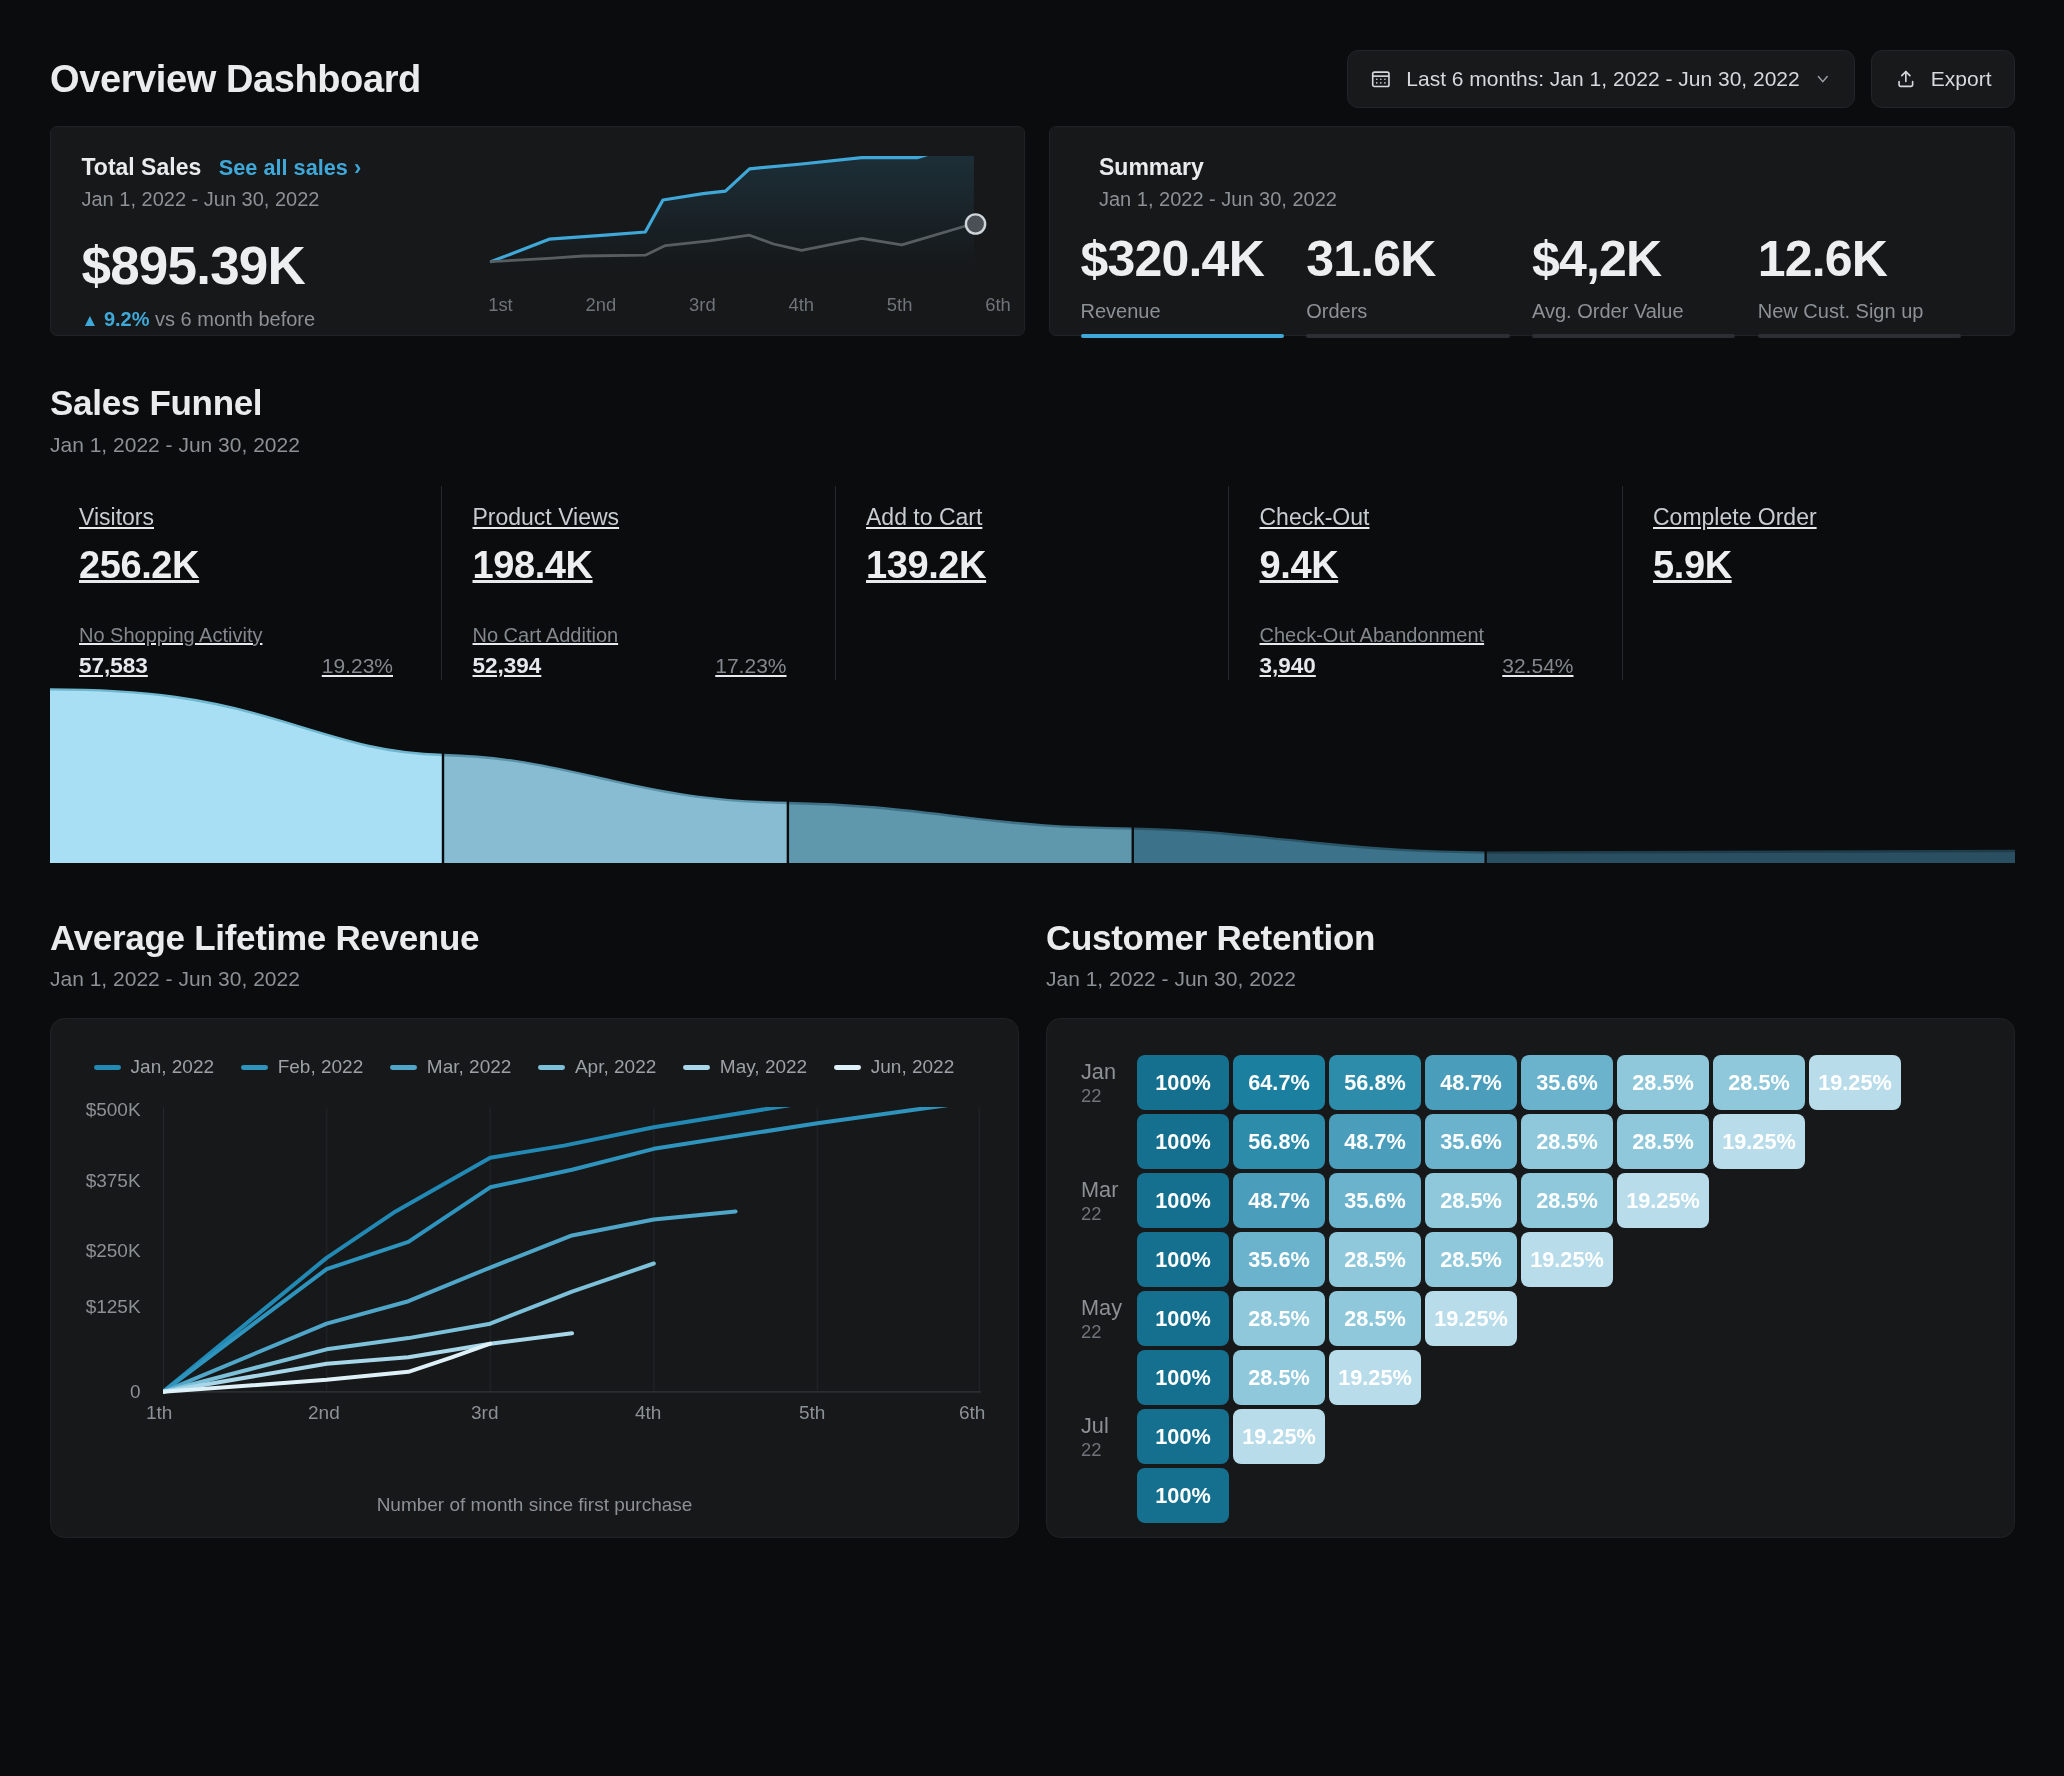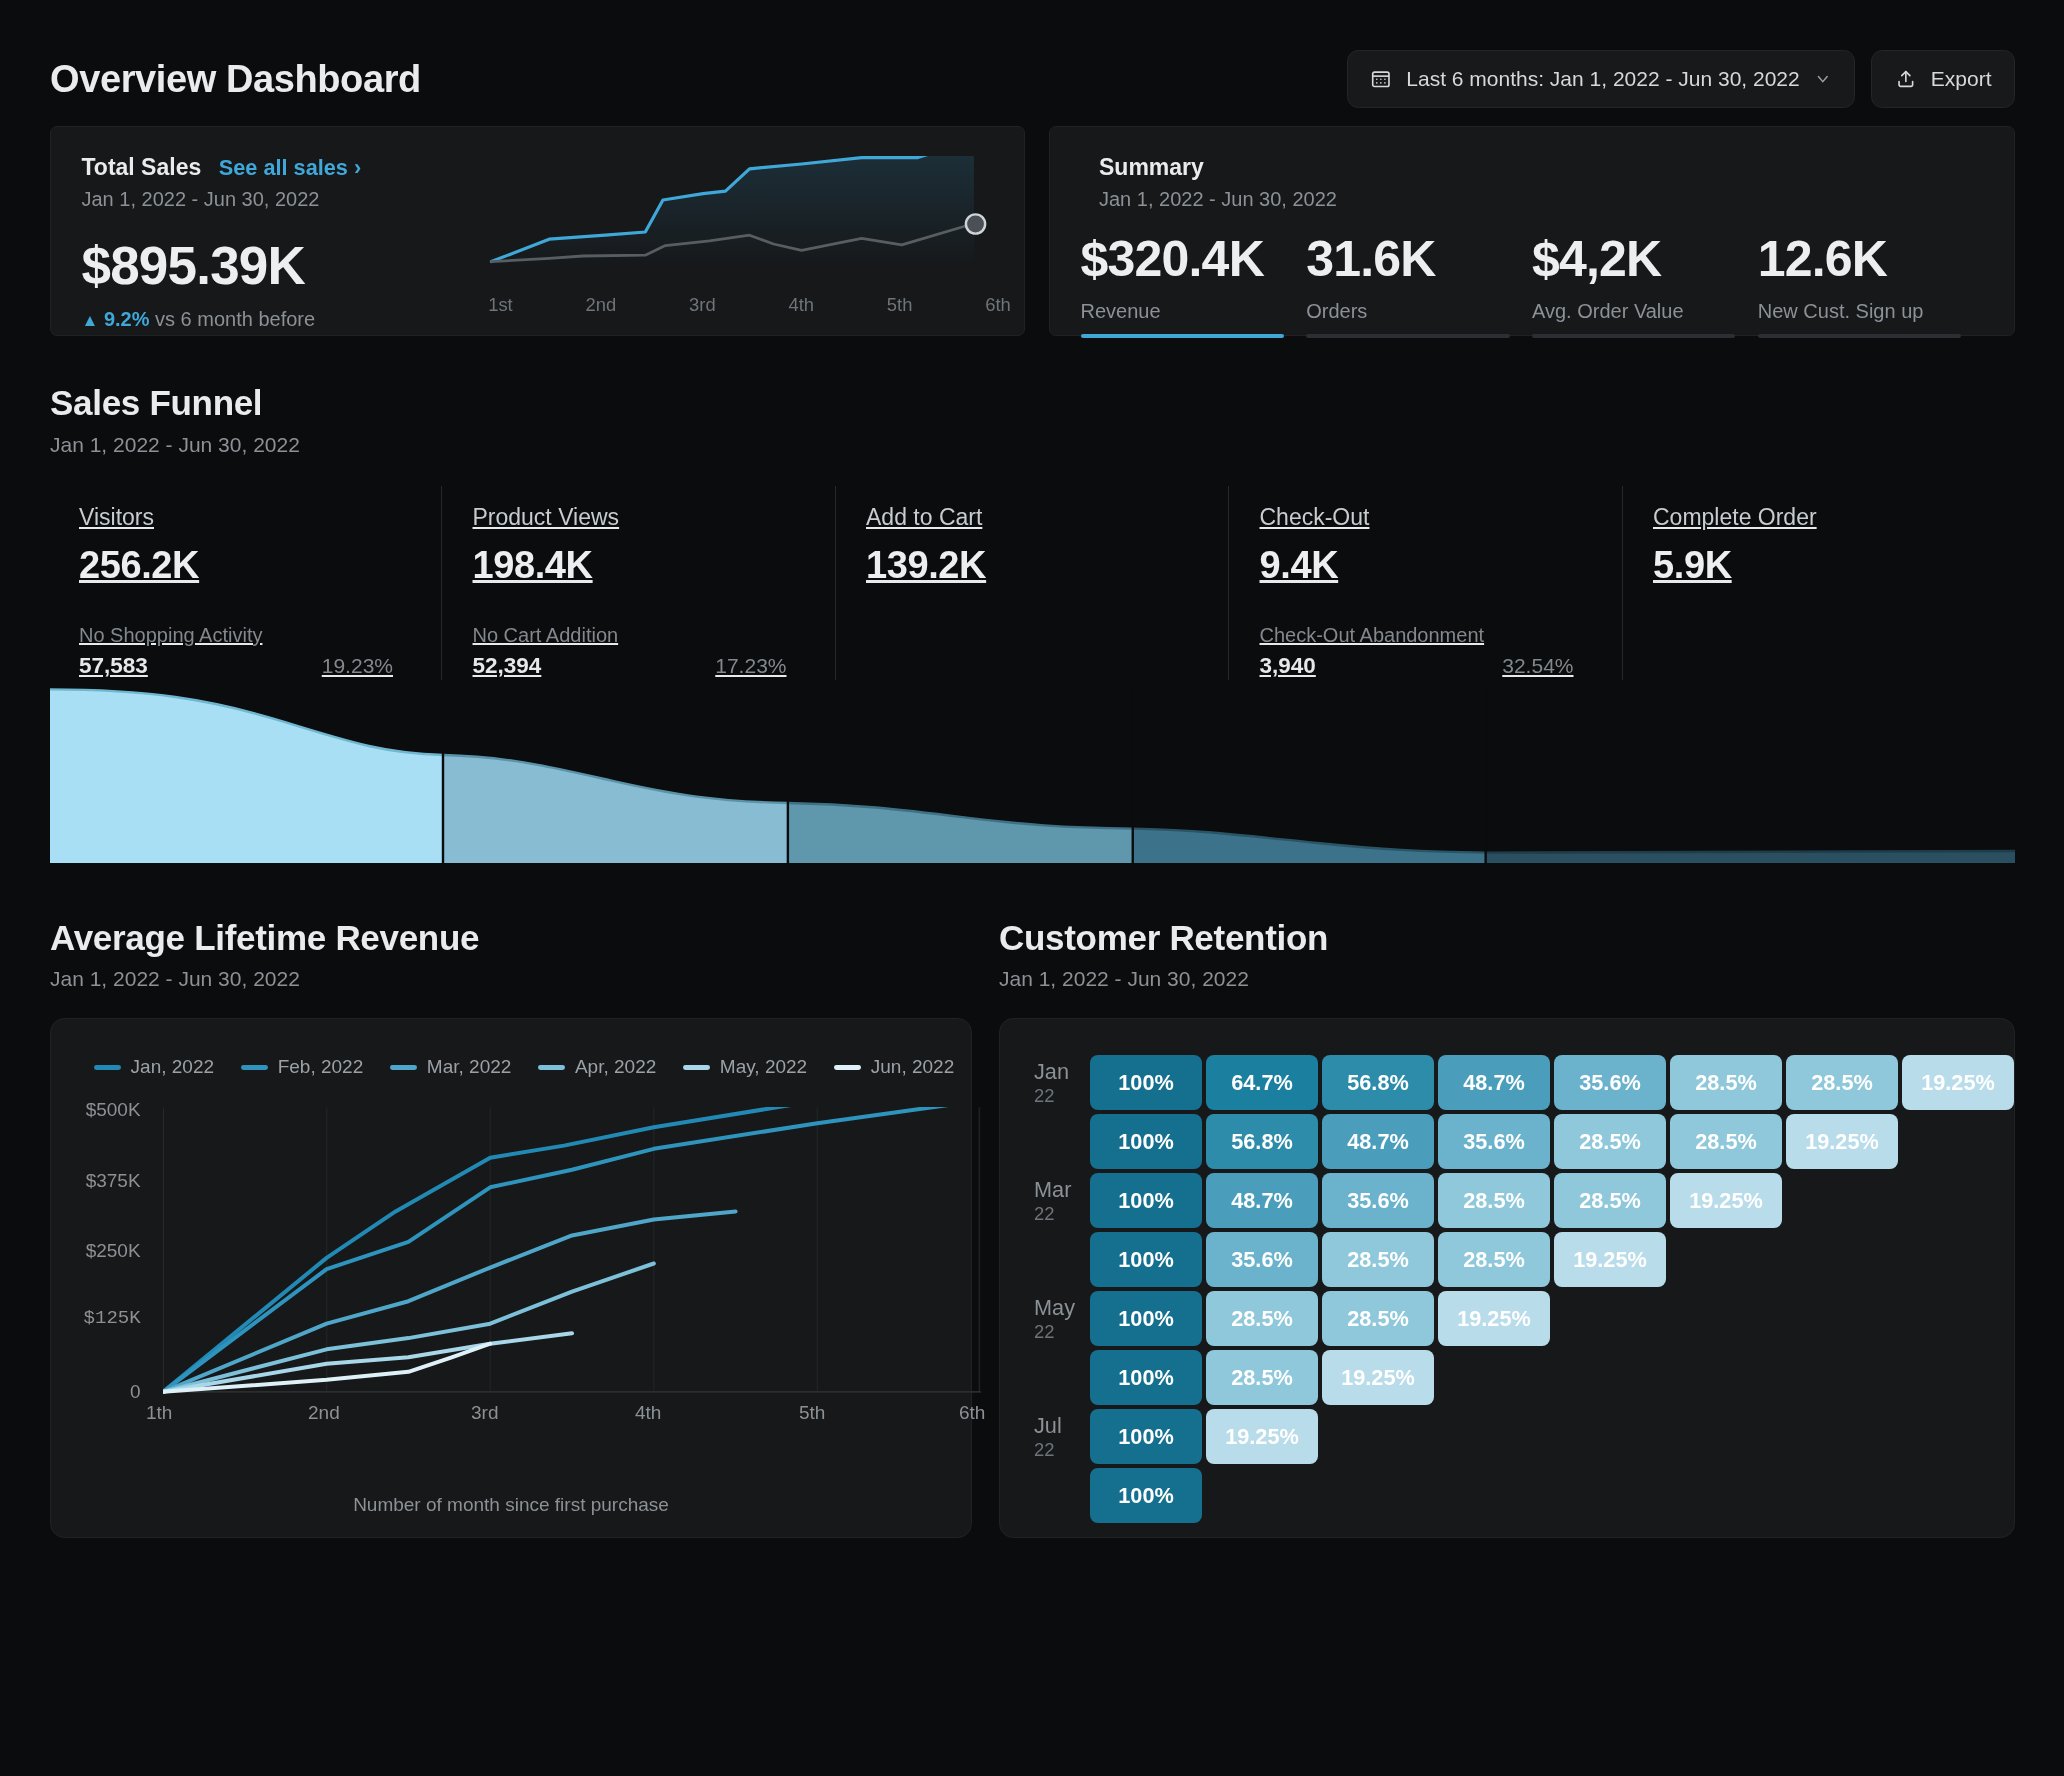--- a/index.html
+++ b/index.html
@@ -87,21 +87,21 @@
   .axis-title { position: absolute; bottom: 21px; width: 100%; text-align: center; font-size: 19px; color: #8c9196; }
 
   
   .heat { padding: 34px 0 0 0; }
   .heat-row { display: flex; align-items: center; height: 59px; }
   .heat-label { width: 90px; padding-left: 34px; line-height: 1.15; }
   .heat-label .m { font-size: 21.7px; color: #8c9196; }
   .heat-label .y { font-size: 18.4px; color: #6e7479; }
   .heat-cells { display: flex; gap: 4px; }
   .cell {
-    width: 112px; height: 55px; border-radius: 8px;
+    width: 92px; height: 55px; border-radius: 8px;
     display: flex; align-items: center; justify-content: center;
     font-size: 21.7px; font-weight: 700; color: #ffffff;
   }
 </style>
 </head>
 <body>
 
 <div class="page">
 
   <div class="topbar">
@@ -321,21 +321,21 @@
             <span class="legend-swatch" style="background:#dff1f8"></span>
             <span>Jun, 2022</span>
           </div>
         </div>
 
         <div class="lc-wrap">
 
           <div class="ylab" style="left:-6.4px; top:-8px;">$500K</div>
           <div class="ylab" style="left:-6.4px; top:63px;">$375K</div>
           <div class="ylab" style="left:-6.4px; top:133px;">$250K</div>
-          <div class="ylab" style="left:-6.4px; top:200px;font-family:Liberation Mono, monospace;">$125K</div>
+          <div class="ylab" style="left:-6.4px; top:189px;">$125K</div>
           <div class="ylab" style="left:-6.4px; top:274px;">0</div>
 
           <svg style="position:absolute; left:112px; top:0;" width="818" height="297" viewBox="0 0 1020 370">
 
             <line x1="0" y1="0" x2="0" y2="355" stroke="#2a2e31" stroke-width="2"></line>
             <line x1="204" y1="0" x2="204" y2="355" stroke="#1f2225" stroke-width="2"></line>
             <line x1="408" y1="0" x2="408" y2="355" stroke="#1f2225" stroke-width="2"></line>
             <line x1="612" y1="0" x2="612" y2="355" stroke="#1f2225" stroke-width="2"></line>
             <line x1="816" y1="0" x2="816" y2="355" stroke="#1f2225" stroke-width="2"></line>
             <line x1="1018" y1="0" x2="1018" y2="355" stroke="#1f2225" stroke-width="2"></line>

